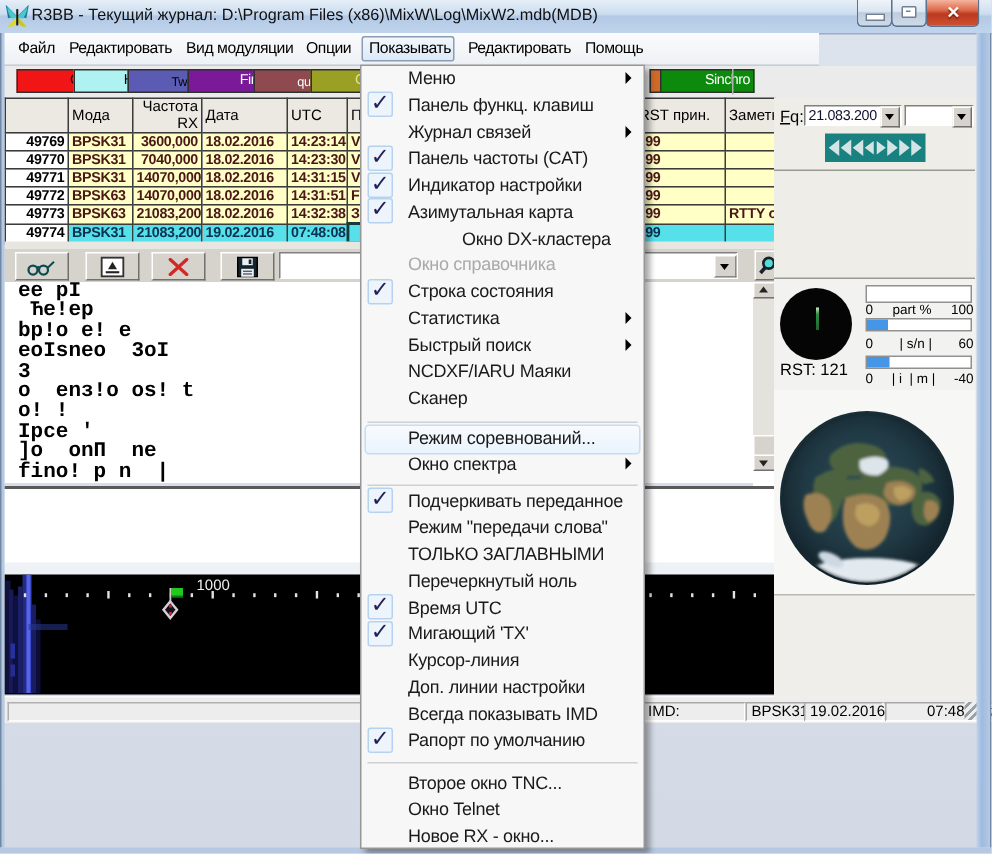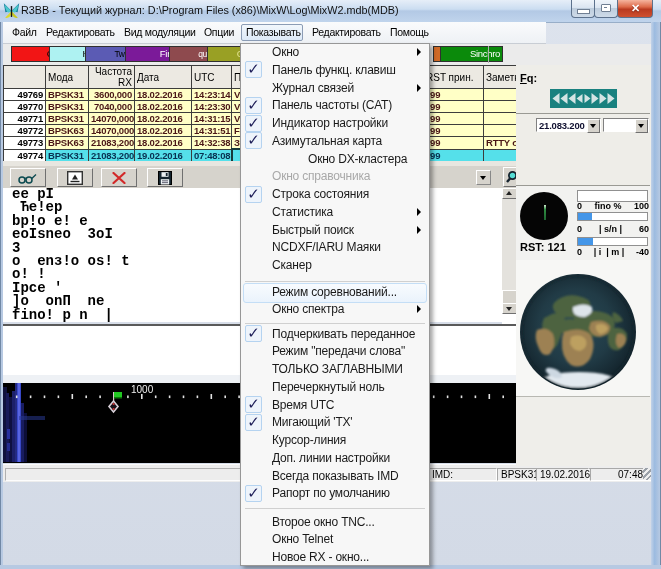--- a/index.html
+++ b/index.html
@@ -8,21 +8,21 @@
 .abs{position:absolute;}
 #frame{position:absolute;left:0;top:0;width:661px;height:569px;
  background:linear-gradient(#dde3ed,#d3dae6);}
 #titlebar{position:absolute;left:0;top:0;width:661px;height:22px;
  background:linear-gradient(#e6eef8 0%,#cbddf1 42%,#b3c9e5 50%,#c0d4ec 100%);
  border-bottom:1px solid #98aec8;}
 #titletext{position:absolute;left:21px;top:4px;font-size:10.8px;color:#101010;white-space:nowrap;}
 .winbtn{position:absolute;top:0;height:17px;border:1px solid #5c718c;border-top:none;
  background:linear-gradient(#eff4fa 0%,#dbe5f1 45%,#becddd 50%,#cedae8 100%);
  border-radius:0 0 4px 4px;}
-.sunken{border-top:1px solid #808080;border-left:1px solid #808080;border-right:1px solid #fff;border-bottom:1px solid #fff;background:#fff;margin-top:48px;}
+.sunken{border-top:1px solid #808080;border-left:1px solid #808080;border-right:1px solid #fff;border-bottom:1px solid #fff;background:#fff;}
 .t3d{border-top:1px solid #fff;border-left:1px solid #fff;border-right:1px solid #707070;border-bottom:1px solid #707070;background:#d6d3cc;}
 #menubar{position:absolute;left:1px;top:22px;width:545px;height:21px;
  background:linear-gradient(#fafbfc,#eef1f5);border-bottom:1px solid #c8cdd4;}
 .mitem{position:absolute;top:4px;font-size:10.5px;letter-spacing:-0.3px;color:#000;}
 #toolbar{position:absolute;left:3px;top:44px;width:648px;height:21px;background:#ebebeb;}
 .tbtn{position:absolute;top:2px;height:14px;font-size:9.5px;letter-spacing:-0.3px;color:#000;text-align:center;
  border:1px solid #303030;line-height:14px;overflow:hidden;padding-left:27px;}
 #logtable{position:absolute;left:3px;top:65px;border-collapse:collapse;table-layout:fixed;width:513px;}
 #logtable td,#logtable th{border:1px solid #3c3c3c;font-size:10px;padding:0 2px;overflow:hidden;white-space:nowrap;}
 #logtable td{font-size:9.5px;letter-spacing:-0.2px;font-weight:bold;color:#501a1a;}
@@ -32,21 +32,21 @@
 #logtable tr.cur td{background:#55e0ea;color:#083050;}
 #editrow{position:absolute;left:3px;top:166px;width:648px;height:22px;background:#d6d3cc;}
 .ebtn{position:absolute;top:2px;width:34px;height:17px;}
 #rxarea{position:absolute;left:3px;top:188px;width:499px;height:134px;background:#fff;
  font-family:"Liberation Mono",monospace;font-weight:bold;font-size:14px;line-height:13.4px;color:#000;}
 #rxscroll{position:absolute;left:502px;top:188px;width:15px;height:126px;background:#e4e2dd;}
 #txarea{position:absolute;left:3px;top:324px;width:514px;height:51px;background:#fff;border-top:2px solid #5a5a5a;}
 #waterfall{position:absolute;left:3px;top:383px;width:513px;height:80px;background:#000;}
 #statusbar{position:absolute;left:3px;top:464px;width:655px;height:17px;background:#ededed;border-top:1px solid #fbfbfb;font-size:10px;}
 .statbox{position:absolute;top:3px;height:11px;background:#ededed;border:1px solid #a8a8a8;border-bottom-color:#fff;border-right-color:#fff;font-size:10px;padding-left:3px;color:#000;}
-#rightpanel{position:absolute;left:516px;top:65px;width:135px;height:401px;background:#efeeea;font-weight:bold;}
+#rightpanel{position:absolute;left:516px;top:65px;width:135px;height:401px;background:#efeeea;}
 #dropmenu{position:absolute;left:240px;top:43px;width:188px;height:521px;background:#f7f7f7;
  border:1px solid #979797;box-shadow:3px 3px 4px rgba(0,0,0,0.35);z-index:50;}
 .ditem{position:absolute;left:31px;font-size:12px;letter-spacing:-0.2px;color:#1a1a1a;white-space:nowrap;}
 .dcheck{position:absolute;left:4px;width:15px;height:15px;background:#eef4fb;border:1px solid #b5d3f0;border-radius:2px;color:#20205a;font-size:15px;text-align:center;line-height:13px;}
 .darrow{position:absolute;left:176px;width:0;height:0;border-left:4px solid #000;border-top:4px solid transparent;border-bottom:4px solid transparent;}
 .dsep{position:absolute;left:4px;width:180px;height:1px;background:#d0d0d0;}
 </style>
 </head>
 <body>
 <div id="frame"></div>
@@ -365,21 +365,21 @@
   <path d="M56.5 2 L63.5 7.5 L56.5 13 Z" fill="#d4e4e4"></path>
  </svg>
 </div>
 <div class="abs" style="left:0;top:121px;width:134px;height:74px;background:#f2f2f0;border-bottom:1px solid #b8b8b2;"></div>
 <div class="abs" style="left:4px;top:127px;width:48px;height:48px;border-radius:50%;background:#050505;"></div>
 <div class="abs" style="left:27.5px;top:140px;width:2px;height:15px;background:linear-gradient(#cfe8cf,#2f8c42 30%,#1e6630);"></div>
 <div class="abs" style="left:4px;top:176px;font-size:11px;color:#000;">RST: 121</div>
 <div class="abs" style="left:61px;top:125px;width:69px;height:10px;background:#fff;border:1px solid #909090;"></div>
 <div class="abs" style="left:61px;top:136px;width:72px;font-size:9px;color:#000;display:flex;justify-content:space-between;">
       <span>0</span>
-      <span>fino %</span>
+      <span>part %</span>
       <span>100</span>
     </div>
 <div class="abs" style="left:61px;top:147px;width:69px;height:7px;background:#fff;border:1px solid #909090;">
       <div class="abs" style="left:0;top:0;width:14px;height:7px;background:#4496e8;"></div>
     </div>
 <div class="abs" style="left:61px;top:159px;width:72px;font-size:9px;color:#000;display:flex;justify-content:space-between;">
       <span>0</span>
       <span>| s/n |</span>
       <span>60</span>
     </div>
@@ -428,21 +428,21 @@
  </g>
 </svg>
 </div>
 <div class="abs" style="left:643px;top:468px;width:14px;height:12px;background:repeating-linear-gradient(135deg,#eeeeee 0 2px,#9aa0a8 2px 4px);"></div>
 
 <div class="abs" style="left:0;top:22px;width:3px;height:543px;background:#b7c9e2;border-left:1px solid #7188a5;box-sizing:border-box;"></div>
 <div class="abs" style="left:651px;top:22px;width:10px;height:543px;background:linear-gradient(90deg,#c2d2e8,#9cbbe0 40%,#b7c9e2);border-right:1px solid #7188a5;box-sizing:border-box;"></div>
 <div class="abs" style="left:0;top:565px;width:661px;height:4px;background:#b7c9e2;"></div>
 
 <div id="dropmenu">
-<div class="ditem" style="top:1px;">Окно</div>
+<div class="ditem" style="top:1px;">Меню</div>
     <div class="darrow" style="top:4px;"></div>
 <div class="dcheck" style="top:17px;">✓</div>
     <div class="ditem" style="top:18.75px;">Панель функц. клавиш</div>
 <div class="ditem" style="top:36.5px;">Журнал связей</div>
     <div class="darrow" style="top:39.5px;"></div>
 <div class="dcheck" style="top:52.75px;">✓</div>
     <div class="ditem" style="top:54.25px;">Панель частоты (CAT)</div>
 <div class="dcheck" style="top:70.5px;">✓</div>
     <div class="ditem" style="top:72px;">Индикатор настройки</div>
 <div class="dcheck" style="top:88.25px;">✓</div>

